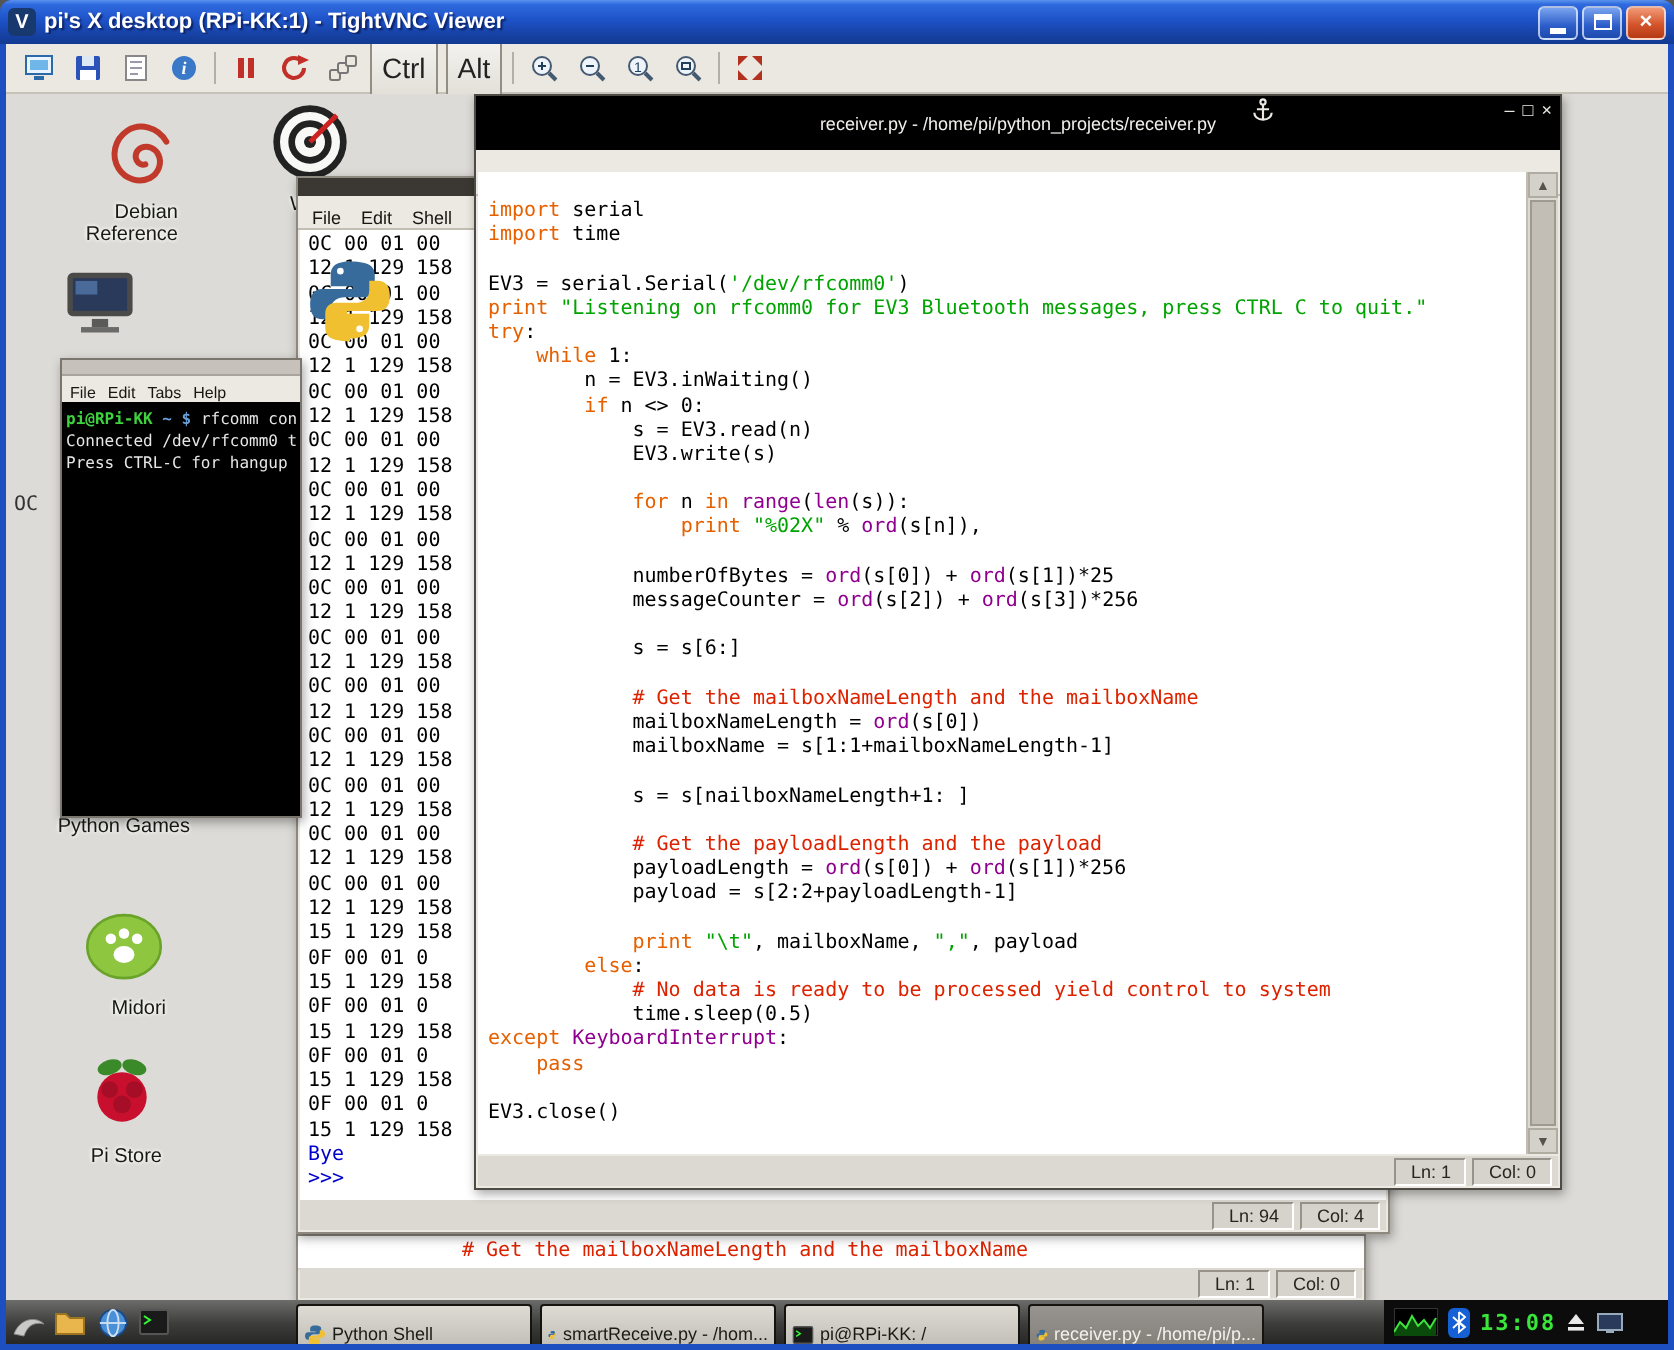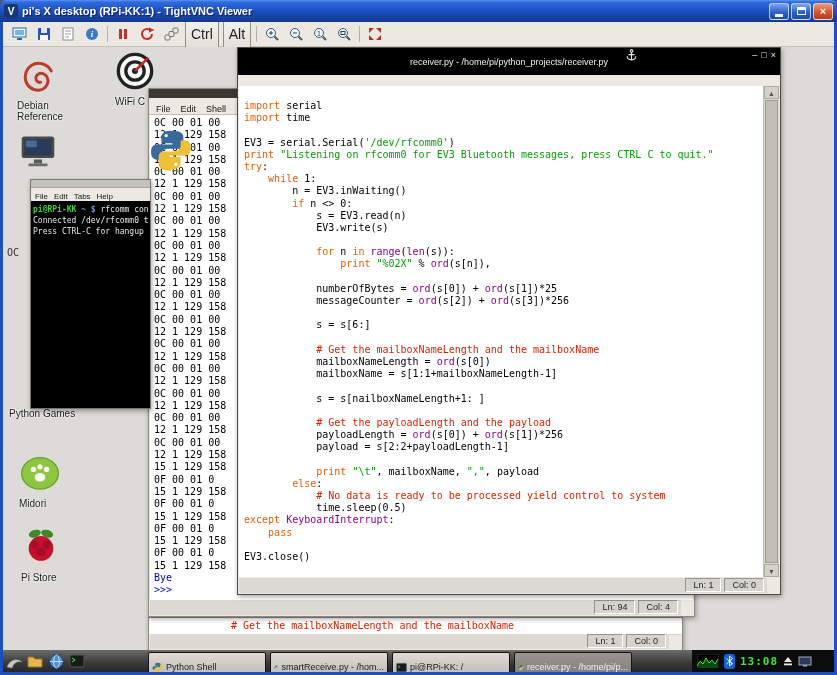--- a/index.html
+++ b/index.html
@@ -20,29 +20,29 @@
   
   .xp-body{position:absolute;left:3px;right:3px;top:22px;bottom:3px;background:#ebe8e2;overflow:hidden}
   
   .toolbar{height:24px;display:flex;align-items:center;padding:0 5px;background:#ebe8e2;border-bottom:1px solid #c6c2b8}
   .tbtn{width:24px;height:20px;display:flex;align-items:center;justify-content:center}
   .tsep{width:1px;height:16px;background:#b4b0a6;margin:0 3px}
   .keybtn{font-size:14px;color:#222;padding:20px 5px;border:1px solid #928e84;border-radius:2px;
     background:linear-gradient(#fdfdfb,#d9d5cd);margin:0 2px}
   
   .desktop{position:absolute;left:0;right:0;top:25px;bottom:0;background:#dcdbd7;overflow:hidden}
-  .dicon{position:absolute;text-align:left}
+  .dicon{position:absolute;text-align:right}
   .dlabel{font-size:10px;color:#191913;text-shadow:0 0 2px #fff,0 0 2px #fff;line-height:11px;margin-top:1px}
   .octext{position:absolute;left:4px;top:200px;font:10px "DejaVu Sans Mono",monospace;color:#333}
   
   .win{position:absolute;box-shadow:1px 2px 5px rgba(0,0,0,.35);box-sizing:border-box}
   .menubar{display:flex;align-items:flex-end;background:#ece8e2;border-bottom:1px solid #c2beb4}
   .menu-item{padding:0 5px;color:#161612}
-  .statusbar{position:absolute;left:1px;right:13px;bottom:1px;height:15px;background:#dcd8d2;
-    display:flex;justify-content:flex-end;align-items:flex-start;gap:3px;padding-right:3px}
+  .statusbar{position:absolute;left:1px;right:1px;bottom:1px;height:15px;background:#dcd8d2;
+    display:flex;justify-content:flex-end;align-items:center;gap:3px;padding-right:3px}
   .scell{font-size:9px;color:#26261f;border:1px solid;border-color:#97938a #ffffff #ffffff #97938a;
     background:#d6d2cc;padding:0 7px;height:12px;line-height:12px}
   
   .shellwin{left:145px;top:41px;width:547px;height:529px;background:#ece8e2;border:1px solid #8d897f;z-index:10}
   .shell-title{height:9px;background:#3b3833}
   .shell-menu{height:16px;font-size:9px;padding-left:2px}
   .shell-body{position:absolute;left:1px;right:1px;top:26px;bottom:16px;background:#fff;overflow:hidden;
     font:10px/12.3px "DejaVu Sans Mono",monospace;color:#000;padding:2px 0 0 4px}
   .sline{white-space:pre;height:12.3px}
   .sline.blue{color:#0000cd}

